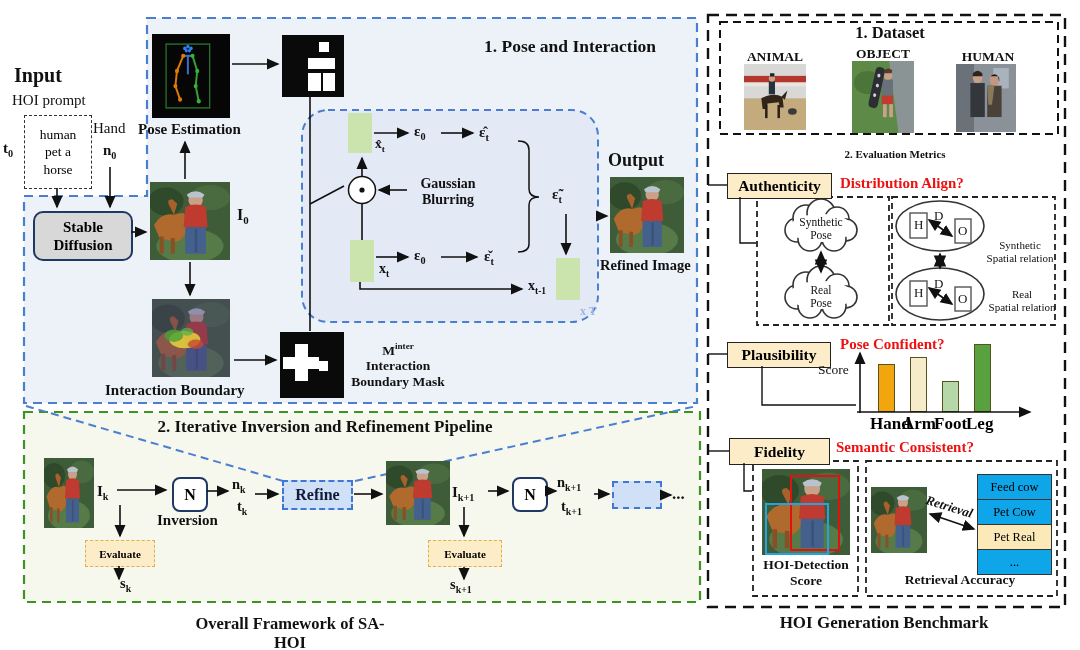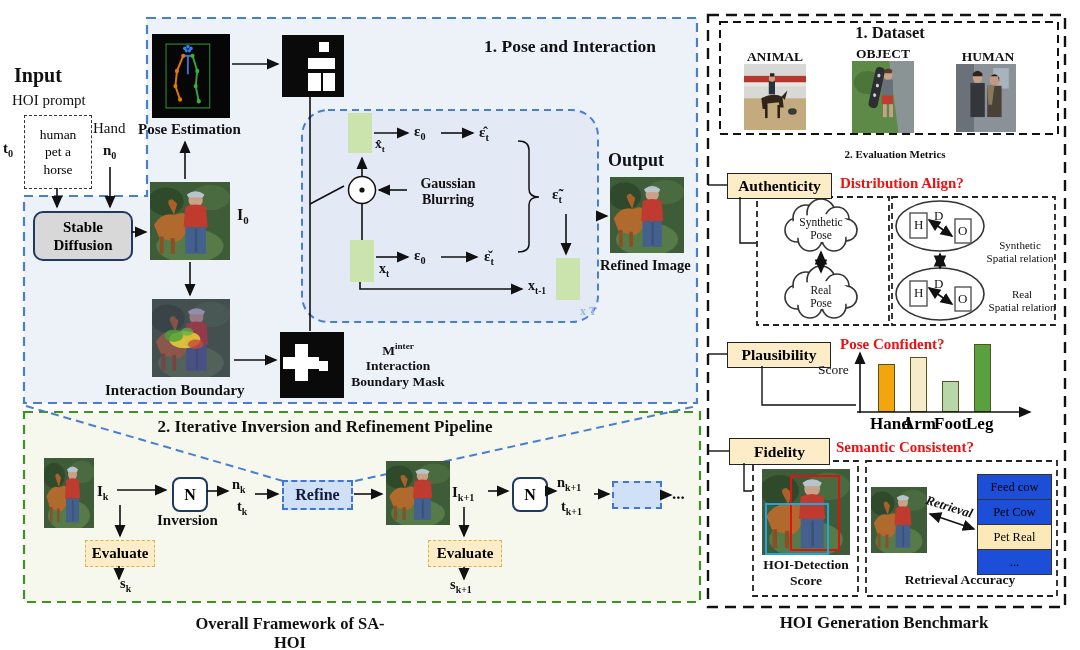--- a/index.html
+++ b/index.html
@@ -26,27 +26,27 @@
   .nbox{position:absolute;width:32px;height:31px;z-index:4;background:#fff;
        border:2px solid #1f3864;border-radius:8px;display:flex;align-items:center;
        justify-content:center;font-weight:bold;font-size:16px;}
   .refine{position:absolute;left:282px;top:480px;width:71px;height:30px;z-index:4;
        background:#cfe0f7;border:2.5px dashed #3f76d8;display:flex;align-items:center;
        justify-content:center;font-weight:bold;font-size:16px;color:#101c3a;box-sizing:border-box;}
   .contbox{position:absolute;left:612px;top:481px;width:50px;height:28px;z-index:4;
        background:#cfe0f7;border:2.5px dashed #3f76d8;box-sizing:border-box;}
   .evaluate{position:absolute;height:25px;z-index:4;background:#fcecc8;
        border:1.5px dashed #ddb24a;display:flex;align-items:center;justify-content:center;
-       font-weight:bold;font-size:15px;}
+       font-weight:bold;font-size:11px;}
   .ybox{position:absolute;z-index:4;background:#fcecc8;border:1.3px solid #222;
        display:flex;align-items:center;justify-content:center;font-weight:bold;font-size:15.5px;}
   .red{color:#ee1111;}
   .latent{position:absolute;z-index:4;background:#cbe3ac;}
   .tbl{position:absolute;left:977px;top:474px;width:73px;z-index:4;border:1.2px solid #333;
-       background:#1d4ed8;}
+       background:#0ea5e9;}
   .trow{height:24px;border-bottom:1px solid #333;display:flex;align-items:center;
        justify-content:center;font-size:12.5px;}
   .trow:last-child{border-bottom:none;}
   .hl{background:#fce9b8;}
   .bar{position:absolute;bottom:20px;width:17px;border:1px solid #55531f;box-sizing:border-box;}
   .barlbl{position:absolute;top:74px;width:34px;text-align:left;font-size:17px;font-weight:bold;}
   .bbox{position:absolute;z-index:5;}
   .retr-lbl{transform:rotate(17deg);font-style:italic;font-size:13px;}
   .xT{color:#9fb6e4;font-size:12px;}
 </style>

